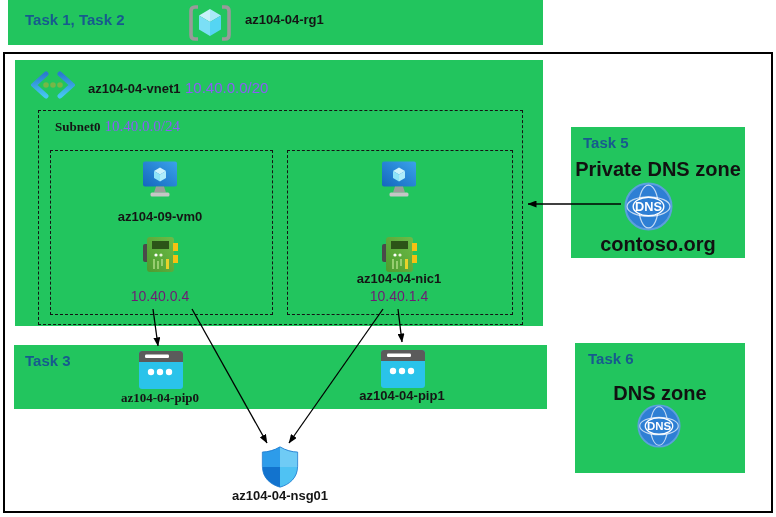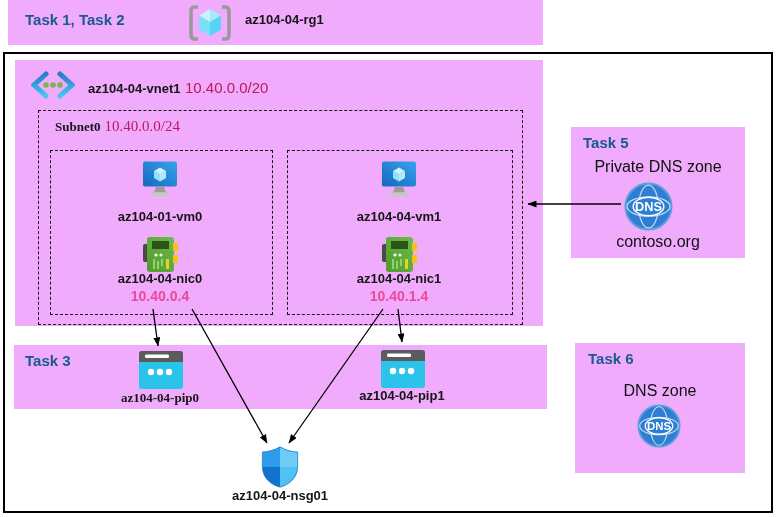--- a/index.html
+++ b/index.html
@@ -2,29 +2,29 @@
 <html><head>
 <meta charset="utf-8">
 <style>
   html,body{margin:0;padding:0;background:#fff;}
   #stage{
     position:relative;width:776px;height:517px;overflow:hidden;
     font-family:"Liberation Sans", sans-serif;background:#ffffff;
     -webkit-font-smoothing:antialiased;
   }
   .abs{position:absolute;}
-  .band{background:#f0abfc;}
+  .band{background:#22c55e;}
   .task-label{color:#175a8e;font-weight:bold;font-size:15px;line-height:1.1;}
   .name{font-weight:bold;color:#151515;font-size:13px;line-height:1.1;}
-  .cidr{font-weight:normal;color:#be185d;font-size:15px;margin-top:44px;}
-  .ip{font-weight:bold;color:#ec4899;font-size:14px;line-height:1.1;}
+  .cidr{font-weight:normal;color:#8b5cf6;font-size:15px;margin-top:44px;}
+  .ip{font-weight:normal;color:#701a75;font-size:14px;line-height:1.1;}
   .ctr{text-align:center;}
   .frame{border:2px solid #000;background:#fff;box-sizing:border-box;}
   .dash{border:1.5px dashed #141414;box-sizing:border-box;}
-  .big-title{font-weight:normal;color:#111;font-size:16px;line-height:1.1;}
+  .big-title{font-weight:bold;color:#111;font-size:20px;line-height:1.1;}
   svg{display:block;}
   #connectors{pointer-events:none;z-index:6;}
   .z1{z-index:1}.z2{z-index:2}.z3{z-index:3}
 </style>
 </head>
 <body>
 
 <div id="stage">
 
   <div class="abs frame" style="left:3px;top:52px;width:770px;height:461px;"></div>
@@ -85,55 +85,53 @@
         </linearGradient>
       </defs>
       <rect x="1" y="0.5" width="34" height="25" rx="2" fill="url(#vmg0)"></rect>
       <polygon points="18,6.5 24,10 18,13.5 12,10" fill="#cdf3fc"></polygon>
       <polygon points="12,10 18,13.5 18,20.5 12,17" fill="#8fe4f8"></polygon>
       <polygon points="24,10 18,13.5 18,20.5 24,17" fill="#aeecfa"></polygon>
       <polygon points="14,25.5 22,25.5 24,31.5 12,31.5" fill="#9c9c9c"></polygon>
       <rect x="8.5" y="31.5" width="19" height="4" rx="1.5" fill="#c6c6c6"></rect>
     </svg>
   </span>
-  <div class="abs name ctr z3" style="left:60px;top:210px;width:200px;">az104-01-vm0</div>
+  <div class="abs name ctr z3" style="left:60px;top:210px;width:200px;">az104-09-vm0</div>
 
   <span class="abs z3" style="left:143px;top:236px;">
     <svg width="35" height="37" viewBox="0 0 35 37">
       <defs>
         <linearGradient id="nicg0" x1="0" y1="1" x2="1" y2="0">
           <stop offset="0" stop-color="#4e9a2f"></stop>
             <stop offset="1" stop-color="#6cbc47"></stop>
         </linearGradient>
       </defs>
       <rect x="0" y="8" width="6" height="18" rx="2" fill="#4a4a4a"></rect>
       <rect x="4" y="1" width="27" height="35" rx="3" fill="url(#nicg0)"></rect>
       <rect x="9" y="5" width="17" height="8" fill="#2c5418"></rect>
       <rect x="30" y="7" width="5" height="8" fill="#f5c113"></rect>
       <rect x="30" y="19" width="5" height="8" fill="#f5c113"></rect>
       <circle cx="13" cy="19" r="1.6" fill="#ffffff"></circle>
       <circle cx="18" cy="19" r="1.6" fill="#e8f5d8"></circle>
       <path d="M11,23 V33 M15,25 V33 M19,23 V30" stroke="#a8d77f" stroke-width="1.6" fill="none"></path>
       <rect x="23" y="23" width="3" height="10" fill="#e8d22a"></rect>
     </svg>
   </span>
-  <div class="abs name ctr z3" style="left:60px;top:272px;width:200px;">az104-04-nic0</div>
   <div class="abs ip ctr z3" style="left:60px;top:289px;width:200px;">10.40.0.4</div>
 
   <span class="abs z3" style="left:381px;top:161px;">
     <svg width="36" height="38" viewBox="0 0 36 38">
       <rect x="1" y="0.5" width="34" height="25" rx="2" fill="url(#vmg0)"></rect>
       <polygon points="18,6.5 24,10 18,13.5 12,10" fill="#cdf3fc"></polygon>
       <polygon points="12,10 18,13.5 18,20.5 12,17" fill="#8fe4f8"></polygon>
       <polygon points="24,10 18,13.5 18,20.5 24,17" fill="#aeecfa"></polygon>
       <polygon points="14,25.5 22,25.5 24,31.5 12,31.5" fill="#9c9c9c"></polygon>
       <rect x="8.5" y="31.5" width="19" height="4" rx="1.5" fill="#c6c6c6"></rect>
     </svg>
   </span>
-  <div class="abs name ctr z3" style="left:299px;top:210px;width:200px;">az104-04-vm1</div>
 
   <span class="abs z3" style="left:382px;top:236px;">
     <svg width="35" height="37" viewBox="0 0 35 37">
       <rect x="0" y="8" width="6" height="18" rx="2" fill="#4a4a4a"></rect>
       <rect x="4" y="1" width="27" height="35" rx="3" fill="url(#nicg0)"></rect>
       <rect x="9" y="5" width="17" height="8" fill="#2c5418"></rect>
       <rect x="30" y="7" width="5" height="8" fill="#f5c113"></rect>
       <rect x="30" y="19" width="5" height="8" fill="#f5c113"></rect>
       <circle cx="13" cy="19" r="1.6" fill="#ffffff"></circle>
       <circle cx="18" cy="19" r="1.6" fill="#e8f5d8"></circle>

